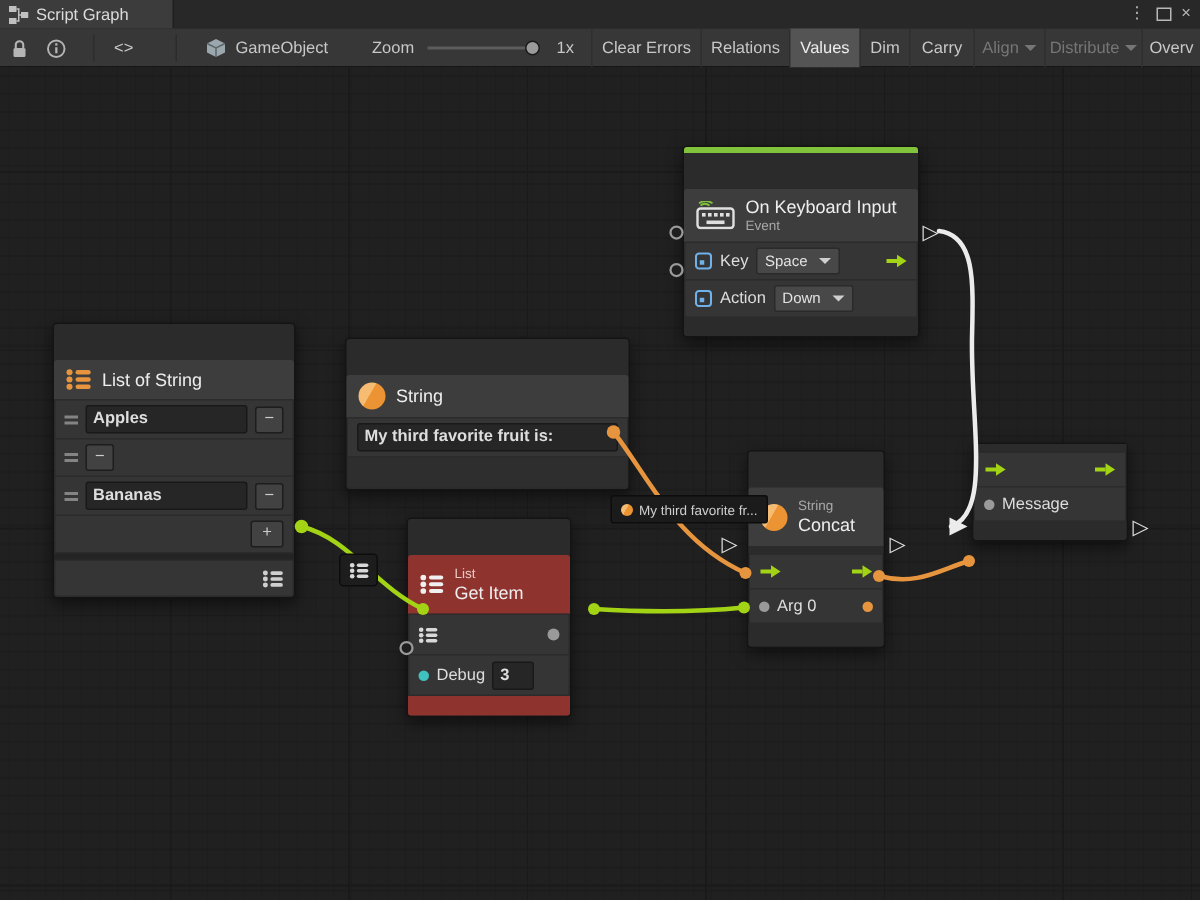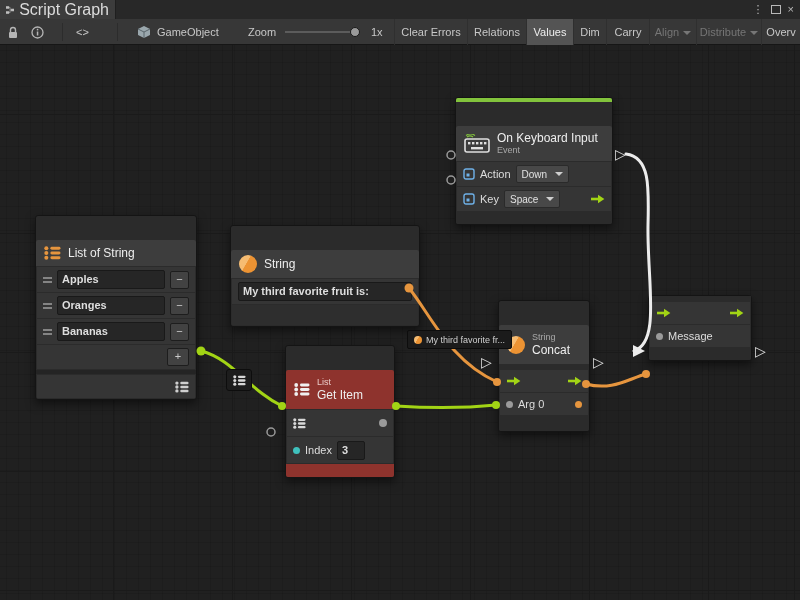--- a/index.html
+++ b/index.html
@@ -3,21 +3,21 @@
 <meta charset="utf-8">
 <style>
   html,body{margin:0;padding:0;}
   body{width:800px;height:600px;overflow:hidden;background:#111;
        font-family:"Liberation Sans","DejaVu Sans",sans-serif;}
   .window{position:relative;width:800px;height:600px;background:#202020;color:#ccc;}
 
   
   .titlebar{position:absolute;left:0;top:0;width:800px;height:19px;background:#282828;border-bottom:1px solid #1c1c1c;}
   .tab{position:absolute;left:0;top:0;height:19px;width:116px;background:#3c3c3c;display:flex;align-items:center;gap:5px;padding:0 6px;box-sizing:border-box;border-right:1px solid #1f1f1f;}
-  .tab-label{font-size:16px;color:#dcdcdc;white-space:nowrap;}
+  .tab-label{font-size:11px;color:#dcdcdc;white-space:nowrap;}
   .win-controls{position:absolute;right:2px;top:0;height:19px;display:flex;align-items:center;gap:7px;padding-right:4px;}
   .win-glyph{font-size:11px;color:#b8b8b8;line-height:19px;}
   .sq-icon{width:8px;height:7px;border:1px solid #b8b8b8;display:inline-block;}
 
   
   .toolbar{position:absolute;left:0;top:19px;width:800px;height:26px;background:#373737;border-bottom:1px solid #161616;box-sizing:border-box;}
   .tb-abs{position:absolute;top:0;height:26px;display:flex;align-items:center;}
   .tb-sep{position:absolute;top:4px;width:1px;height:18px;background:#2c2c2c;}
   .tb-text{font-size:11px;color:#c8c8c8;}
   .tb-btn{position:absolute;top:0;height:26px;line-height:26px;text-align:center;font-size:11px;color:#c8c8c8;border-left:1px solid #2f2f2f;box-sizing:border-box;white-space:nowrap;overflow:hidden;}
@@ -190,42 +190,42 @@
         <div class="nhead-col">
           <span class="nhead-title">On Keyboard Input</span>
           <span class="nhead-cat">Event</span>
         </div>
       </div>
       <div class="nrow" style="height:18px;">
         <svg width="12" height="12" viewBox="0 0 12 12">
           <rect x="1" y="1" width="10" height="10" rx="2" fill="none" stroke="#6fb1e8" stroke-width="1.4"></rect>
           <rect x="3.5" y="5.5" width="3" height="3" fill="#6fb1e8"></rect>
         </svg>
-        <span>Action</span>
-        <span class="dropdown">
-          <span>Down</span>
-            <span class="caret"></span>
-        </span>
-      </div>
-      <div class="nrow" style="height:18px;">
-        <svg width="12" height="12" viewBox="0 0 12 12">
-          <rect x="1" y="1" width="10" height="10" rx="2" fill="none" stroke="#6fb1e8" stroke-width="1.4"></rect>
-          <rect x="3.5" y="5.5" width="3" height="3" fill="#6fb1e8"></rect>
-        </svg>
         <span>Key</span>
         <span class="dropdown">
           <span>Space</span>
             <span class="caret"></span>
         </span>
         <span class="spacer"></span>
         <span class="flow-arrow">
           <svg width="15" height="10" viewBox="0 0 15 10">
               <path d="M1 5 H8" stroke="#a2d415" stroke-width="2.6"></path>
               <path d="M8 0.8 L14.4 5 L8 9.2 Z" fill="#a2d415"></path>
             </svg>
+        </span>
+      </div>
+      <div class="nrow" style="height:18px;">
+        <svg width="12" height="12" viewBox="0 0 12 12">
+          <rect x="1" y="1" width="10" height="10" rx="2" fill="none" stroke="#6fb1e8" stroke-width="1.4"></rect>
+          <rect x="3.5" y="5.5" width="3" height="3" fill="#6fb1e8"></rect>
+        </svg>
+        <span>Action</span>
+        <span class="dropdown">
+          <span>Down</span>
+            <span class="caret"></span>
         </span>
       </div>
       <div class="nfoot"></div>
     </div>
 
     <div class="node" style="left:35px;top:170px;width:162px;">
       <div class="nhead" style="padding:6px 8px;">
         <svg width="17" height="14" viewBox="0 0 16 13">
           <g fill="#e6953e">
             <circle cx="2.2" cy="2" r="1.9"></circle>
@@ -238,21 +238,20 @@
         </svg>
         <span class="nhead-title">List of String</span>
       </div>
       <div class="nrow">
         <span class="drag-handle"></span>
         <span class="tfield">Apples</span>
         <span class="mini-btn">−</span>
       </div>
       <div class="nrow">
         <span class="drag-handle"></span>
-        <span class="tfield">Oranges</span>
         <span class="mini-btn">−</span>
       </div>
       <div class="nrow">
         <span class="drag-handle"></span>
         <span class="tfield">Bananas</span>
         <span class="mini-btn">−</span>
       </div>
       <div class="nrow" style="justify-content:flex-end;">
         <span class="mini-btn" style="flex-basis:20px;">+</span>
       </div>
@@ -275,21 +274,21 @@
       <div class="nhead">
         <span class="circle-icon"></span>
         <span class="nhead-title">String</span>
       </div>
       <div class="nrow">
         <span class="tfield">My third favorite fruit is:</span>
       </div>
       <div class="nrow dark" style="height:14px;"></div>
     </div>
 
-    <div class="node" style="left:285px;top:300px;width:110px;">
+    <div class="node" style="left:271px;top:300px;width:110px;">
       <div class="nhead red" style="padding:7px 8px;">
         <svg width="16" height="13" viewBox="0 0 16 13">
           <g fill="#f0f0f0">
             <circle cx="2.2" cy="2" r="1.9"></circle>
               <rect x="6" y="0.6" width="9.5" height="2.8" rx="1.4"></rect>
             <circle cx="2.2" cy="6.5" r="1.9"></circle>
               <rect x="6" y="5.1" width="9.5" height="2.8" rx="1.4"></rect>
             <circle cx="2.2" cy="11" r="1.9"></circle>
               <rect x="6" y="9.6" width="9.5" height="2.8" rx="1.4"></rect>
           </g>
@@ -308,21 +307,21 @@
               <rect x="6" y="5.1" width="9.5" height="2.8" rx="1.4"></rect>
             <circle cx="2.2" cy="11" r="1.9"></circle>
               <rect x="6" y="9.6" width="9.5" height="2.8" rx="1.4"></rect>
           </g>
         </svg>
         <span class="spacer"></span>
         <span class="dot gray"></span>
       </div>
       <div class="nrow" style="height:20px;">
         <span class="dot teal"></span>
-        <span>Index</span>
+        <span>Debug</span>
         <span class="tfield small">3</span>
       </div>
       <div class="nfoot red"></div>
     </div>
 
     <div class="node" style="left:498px;top:255px;width:92px;">
       <div class="nhead" style="padding:7px 8px;">
         <span class="circle-icon"></span>
         <div class="nhead-col">
           <span class="nhead-cat">String</span>

